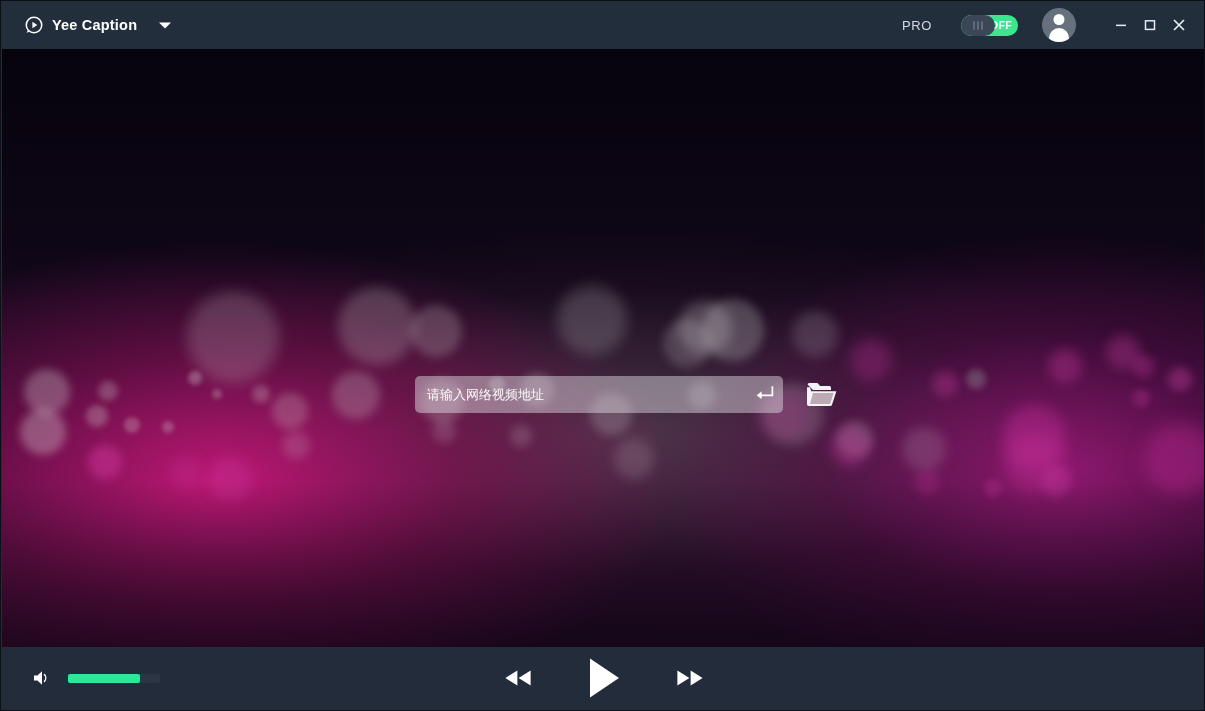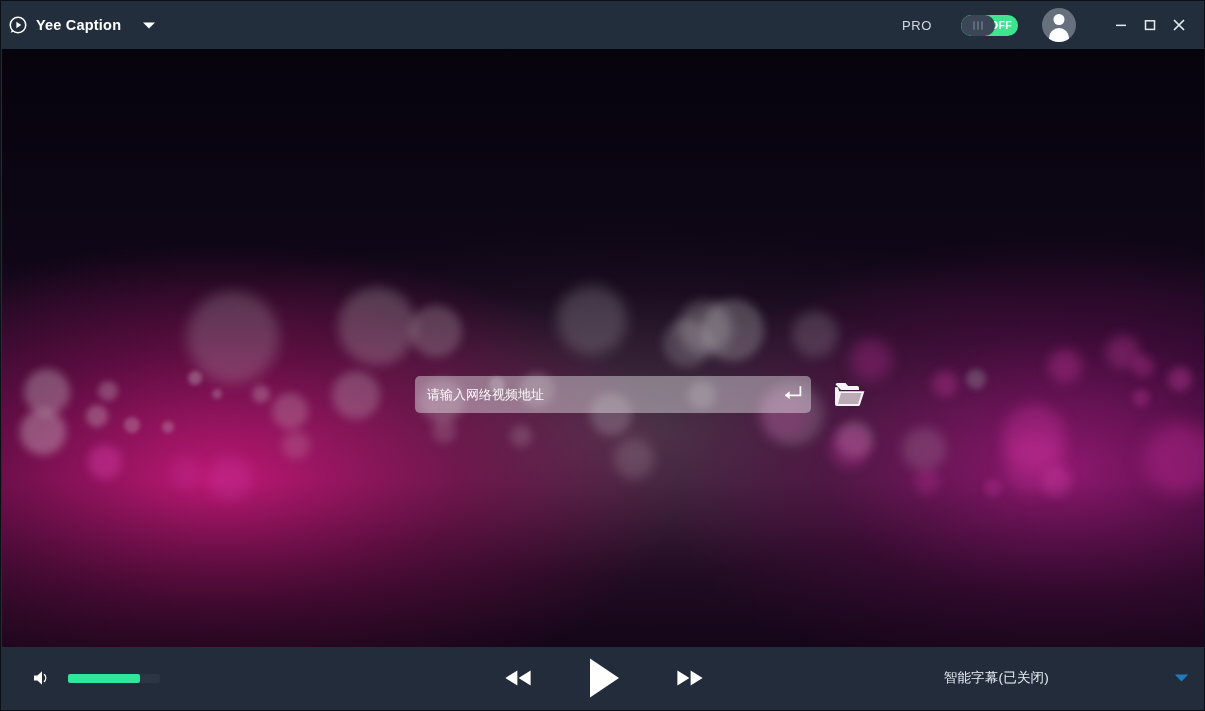--- a/index.html
+++ b/index.html
@@ -27,21 +27,21 @@
   
   #titlebar {
     position: absolute;
     left: 0; top: 0;
     width: 1205px;
     height: 48px;
     background: #232e3d;
     display: flex;
     align-items: center;
     box-sizing: border-box;
-    padding: 0 14px 0 8px;
+    padding: 0 14px 0 24px;
   }
 
   .tb-left {
     display: flex;
     align-items: center;
     gap: 9px;
   }
 
   .logo-icon {
     width: 18px; height: 18px;
@@ -199,21 +199,21 @@
   #openrow {
     position: absolute;
     left: 413px;
     top: 327px;
     display: flex;
     align-items: center;
   }
 
   .url-field {
     position: relative;
-    width: 396px;
+    width: 368px;
     height: 37px;
     border-radius: 5px;
     background: rgba(226,224,228,0.46);
     display: flex;
     align-items: center;
     cursor: text;
     box-sizing: border-box;
   }
   .url-field input {
     flex: 1 1 auto;
@@ -500,24 +500,16 @@
         </svg>
       </div>
       <div class="tbtn">
         <svg width="34" height="24" viewBox="0 0 34 24" aria-hidden="true">
           <path d="M4.4 4.4 L4.4 19.6 L16.4 12 Z" fill="#ffffff"></path>
           <path d="M17.6 4.4 L17.6 19.6 L29.6 12 Z" fill="#ffffff"></path>
         </svg>
       </div>
     </div>
 
-    <div class="subtitle-group">
-      <span class="subtitle-label">智能字幕(已关闭)</span>
-      <span>
-        <svg class="subtitle-caret" viewBox="0 0 15 10" aria-hidden="true">
-          <path d="M0.8 1.4 L7.5 8.6 L14.2 1.4 Z" fill="#1b7cc0"></path>
-        </svg>
-      </span>
-    </div>
 
   </div>
 
 </div>
 
 </body></html>

